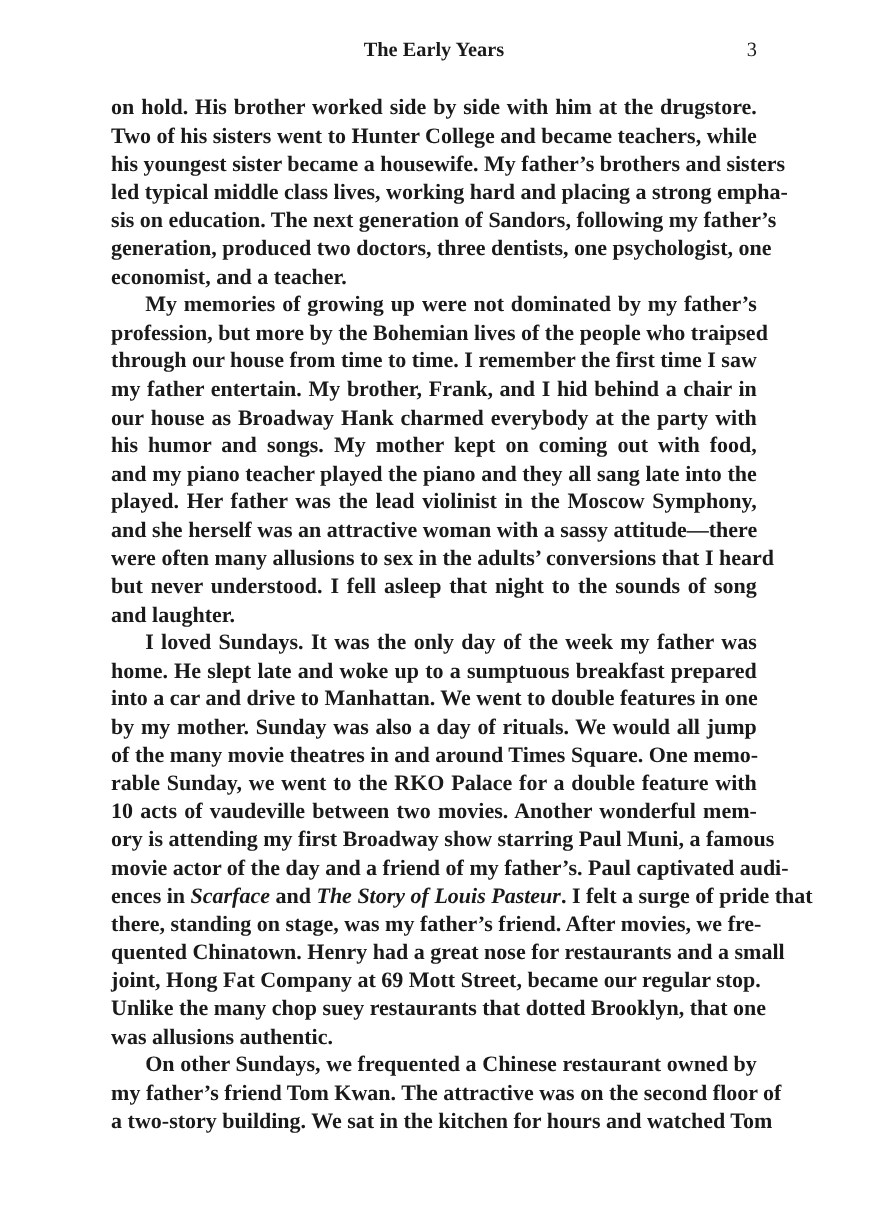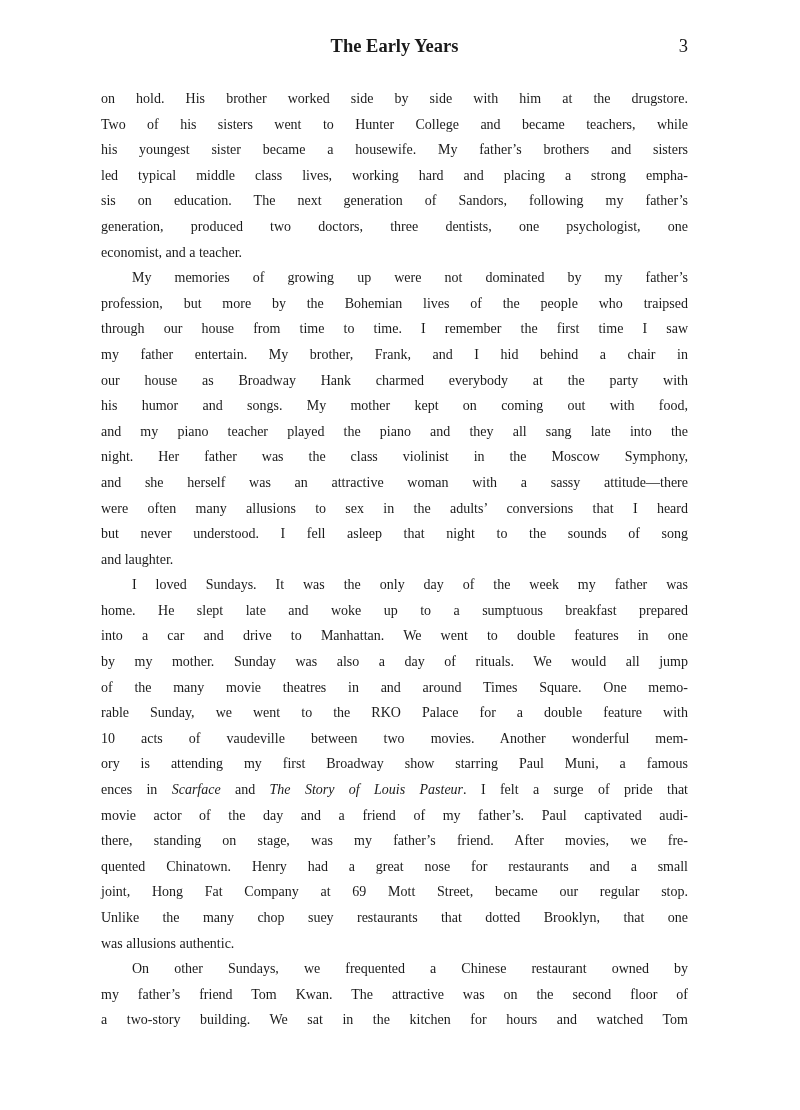--- a/index.html
+++ b/index.html
@@ -35,22 +35,23 @@
     .page-number {
       position: absolute;
       right: 0;
       top: 0;
     }
     .text-block {
       position: absolute;
       top: 86px;
       left: 101px;
       width: 587px;
-      font-size: 14px;
+      font-size: 20px;
       line-height: 25.6px;
+      font-weight: bold;
     }
     .line {
       display: block;
       height: 25.6px;
       white-space: nowrap;
       text-align: justify;
       text-align-last: justify;
     }
     .line.last {
       text-align: left;
@@ -80,37 +81,37 @@
       <span class="line last">economist, and a teacher.</span>
     </div>
     <div>
       <span class="line indent">My memories of growing up were not dominated by my father’s</span>
       <span class="line">profession, but more by the Bohemian lives of the people who traipsed</span>
       <span class="line">through our house from time to time. I remember the first time I saw</span>
       <span class="line">my father entertain. My brother, Frank, and I hid behind a chair in</span>
       <span class="line">our house as Broadway Hank charmed everybody at the party with</span>
       <span class="line">his humor and songs. My mother kept on coming out with food,</span>
       <span class="line">and my piano teacher played the piano and they all sang late into the</span>
-      <span class="line">night. Her father was the class violinist in the Moscow Symphony,</span>
+      <span class="line">played. Her father was the lead violinist in the Moscow Symphony,</span>
       <span class="line">and she herself was an attractive woman with a sassy attitude—there</span>
       <span class="line">were often many allusions to sex in the adults’ conversions that I heard</span>
       <span class="line">but never understood. I fell asleep that night to the sounds of song</span>
       <span class="line last">and laughter.</span>
     </div>
     <div>
       <span class="line indent">I loved Sundays. It was the only day of the week my father was</span>
       <span class="line">home. He slept late and woke up to a sumptuous breakfast prepared</span>
       <span class="line">into a car and drive to Manhattan. We went to double features in one</span>
       <span class="line">by my mother. Sunday was also a day of rituals. We would all jump</span>
       <span class="line">of the many movie theatres in and around Times Square. One memo-</span>
       <span class="line">rable Sunday, we went to the RKO Palace for a double feature with</span>
       <span class="line">10 acts of vaudeville between two movies. Another wonderful mem-</span>
       <span class="line">ory is attending my first Broadway show starring Paul Muni, a famous</span>
+      <span class="line">movie actor of the day and a friend of my father’s. Paul captivated audi-</span>
       <span class="line"><span>ences in </span><em>Scarface</em><span> and </span><em>The Story of Louis Pasteur</em><span>. I felt a surge of pride that</span></span>
-      <span class="line">movie actor of the day and a friend of my father’s. Paul captivated audi-</span>
       <span class="line">there, standing on stage, was my father’s friend. After movies, we fre-</span>
       <span class="line">quented Chinatown. Henry had a great nose for restaurants and a small</span>
       <span class="line">joint, Hong Fat Company at 69 Mott Street, became our regular stop.</span>
       <span class="line">Unlike the many chop suey restaurants that dotted Brooklyn, that one</span>
       <span class="line last">was allusions authentic.</span>
     </div>
     <div>
       <span class="line indent">On other Sundays, we frequented a Chinese restaurant owned by</span>
       <span class="line">my father’s friend Tom Kwan. The attractive was on the second floor of</span>
       <span class="line">a two-story building. We sat in the kitchen for hours and watched Tom</span>

